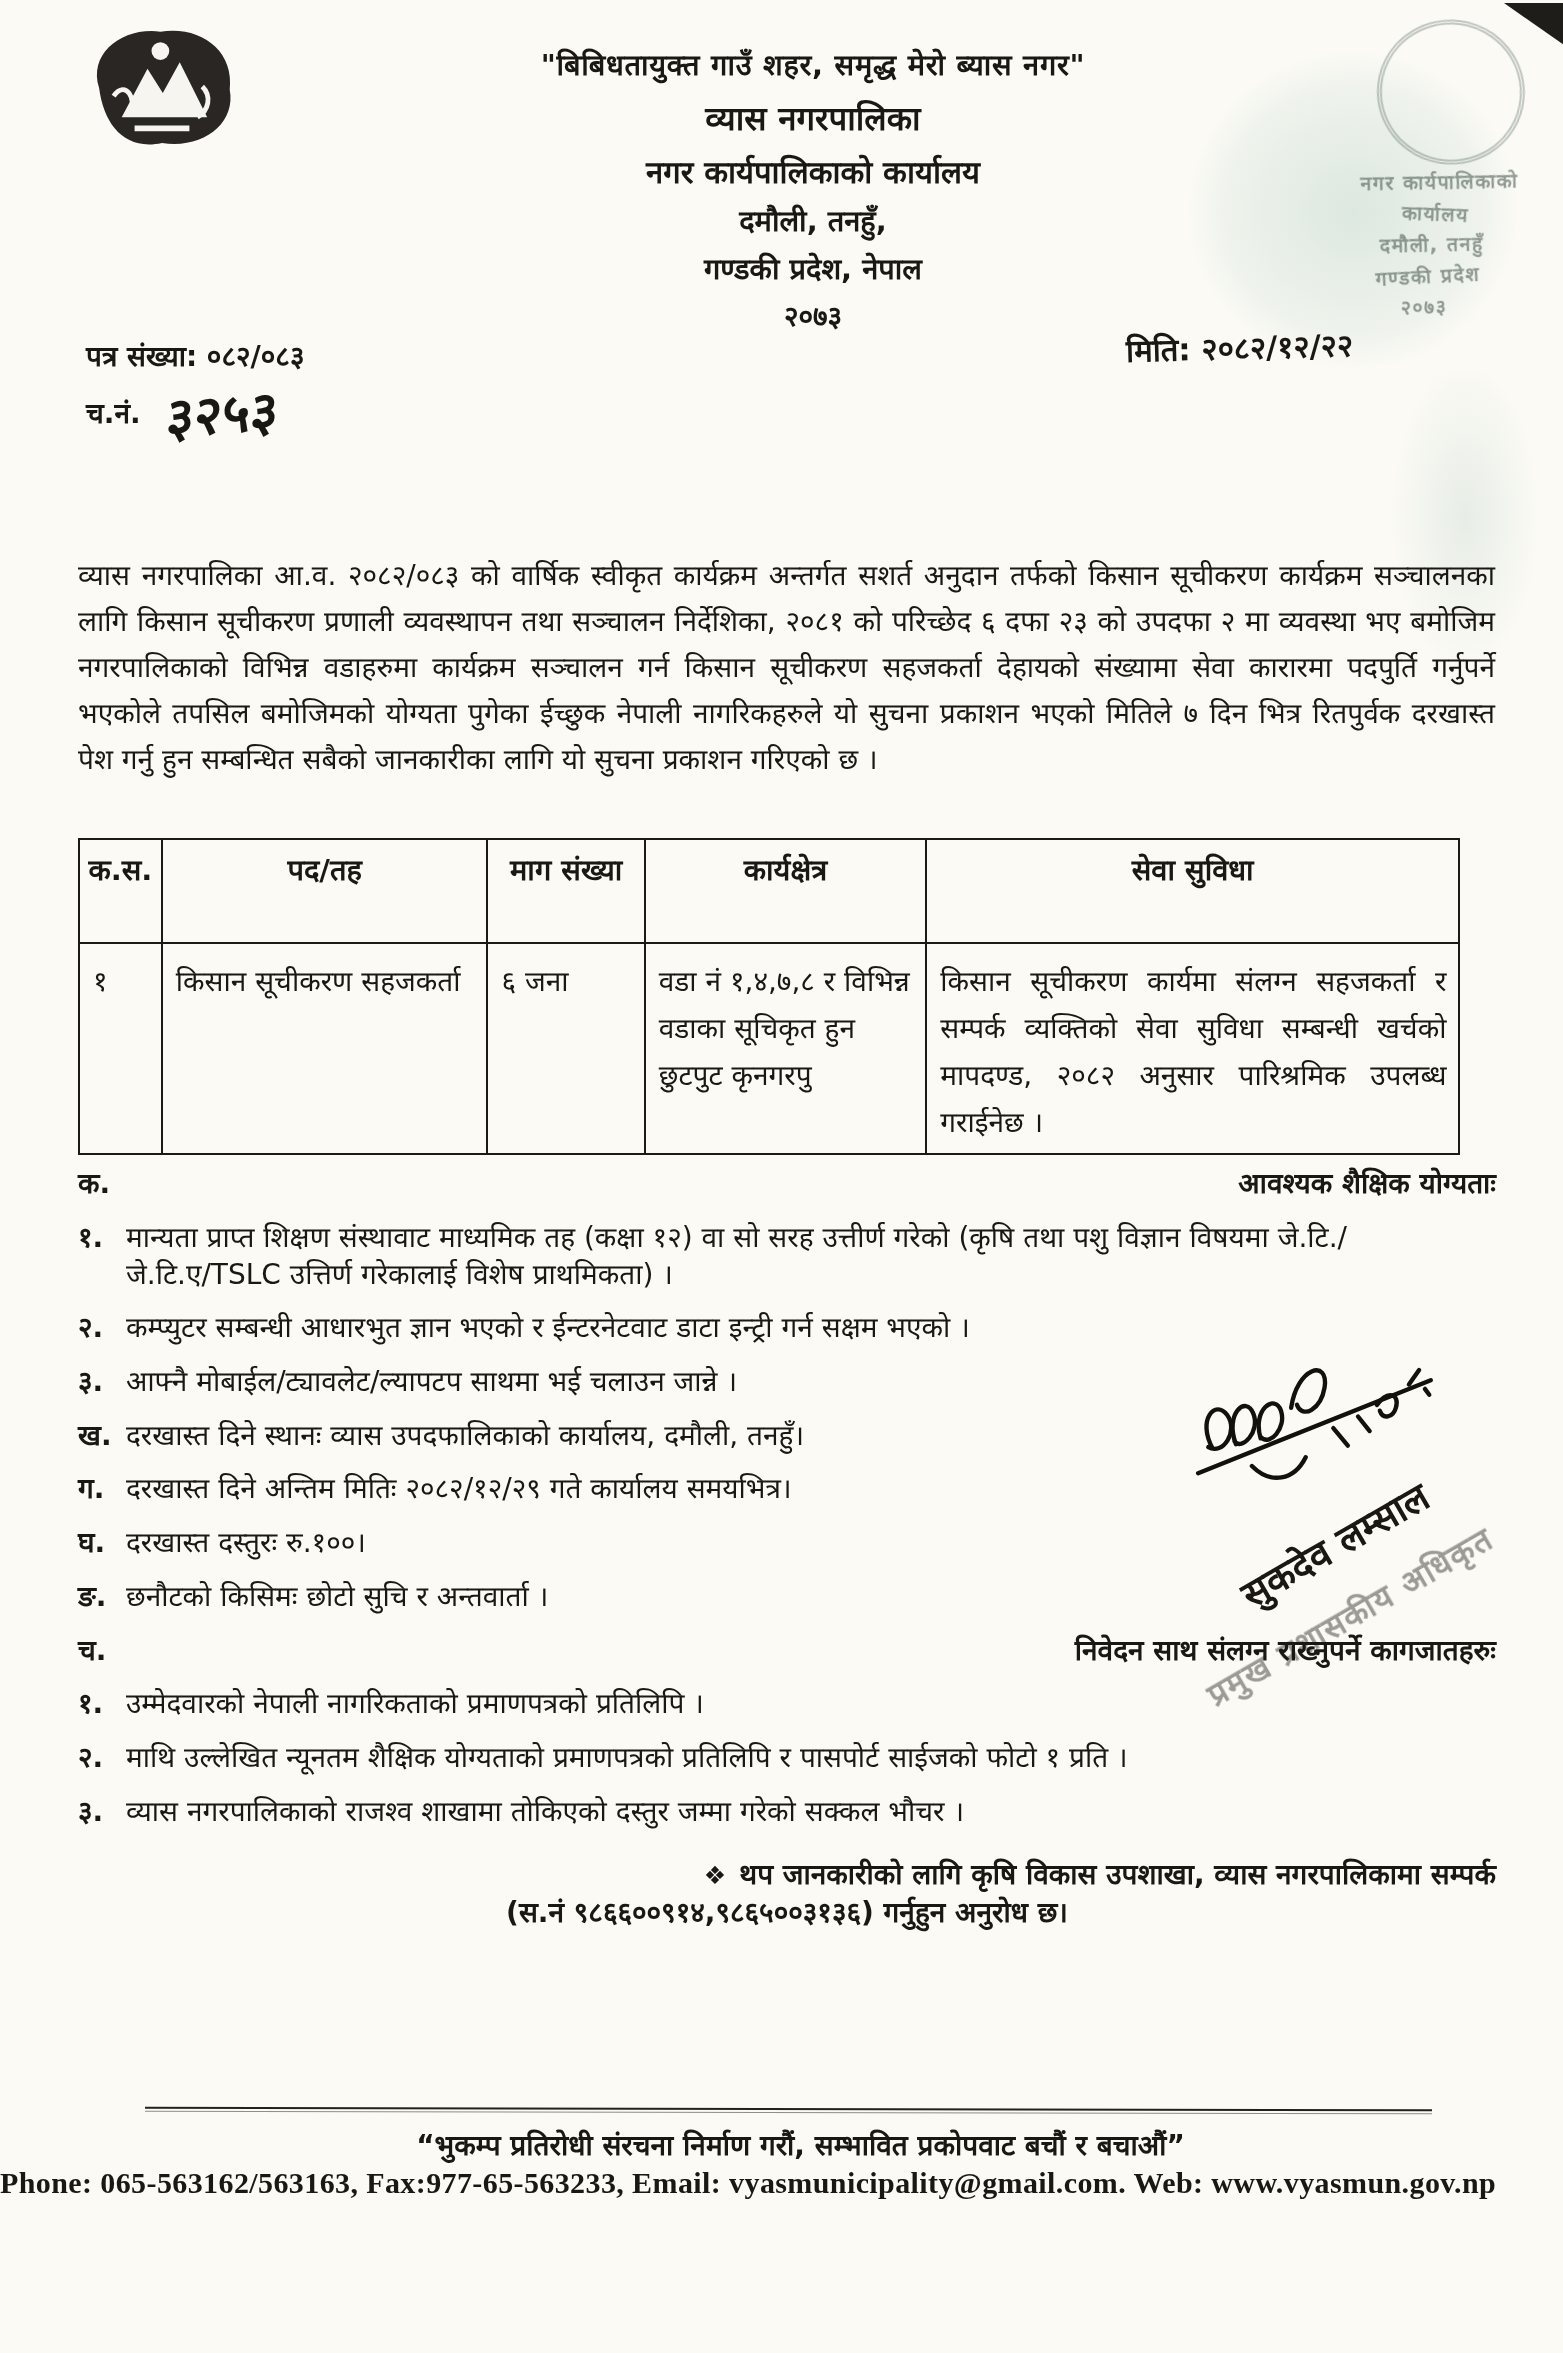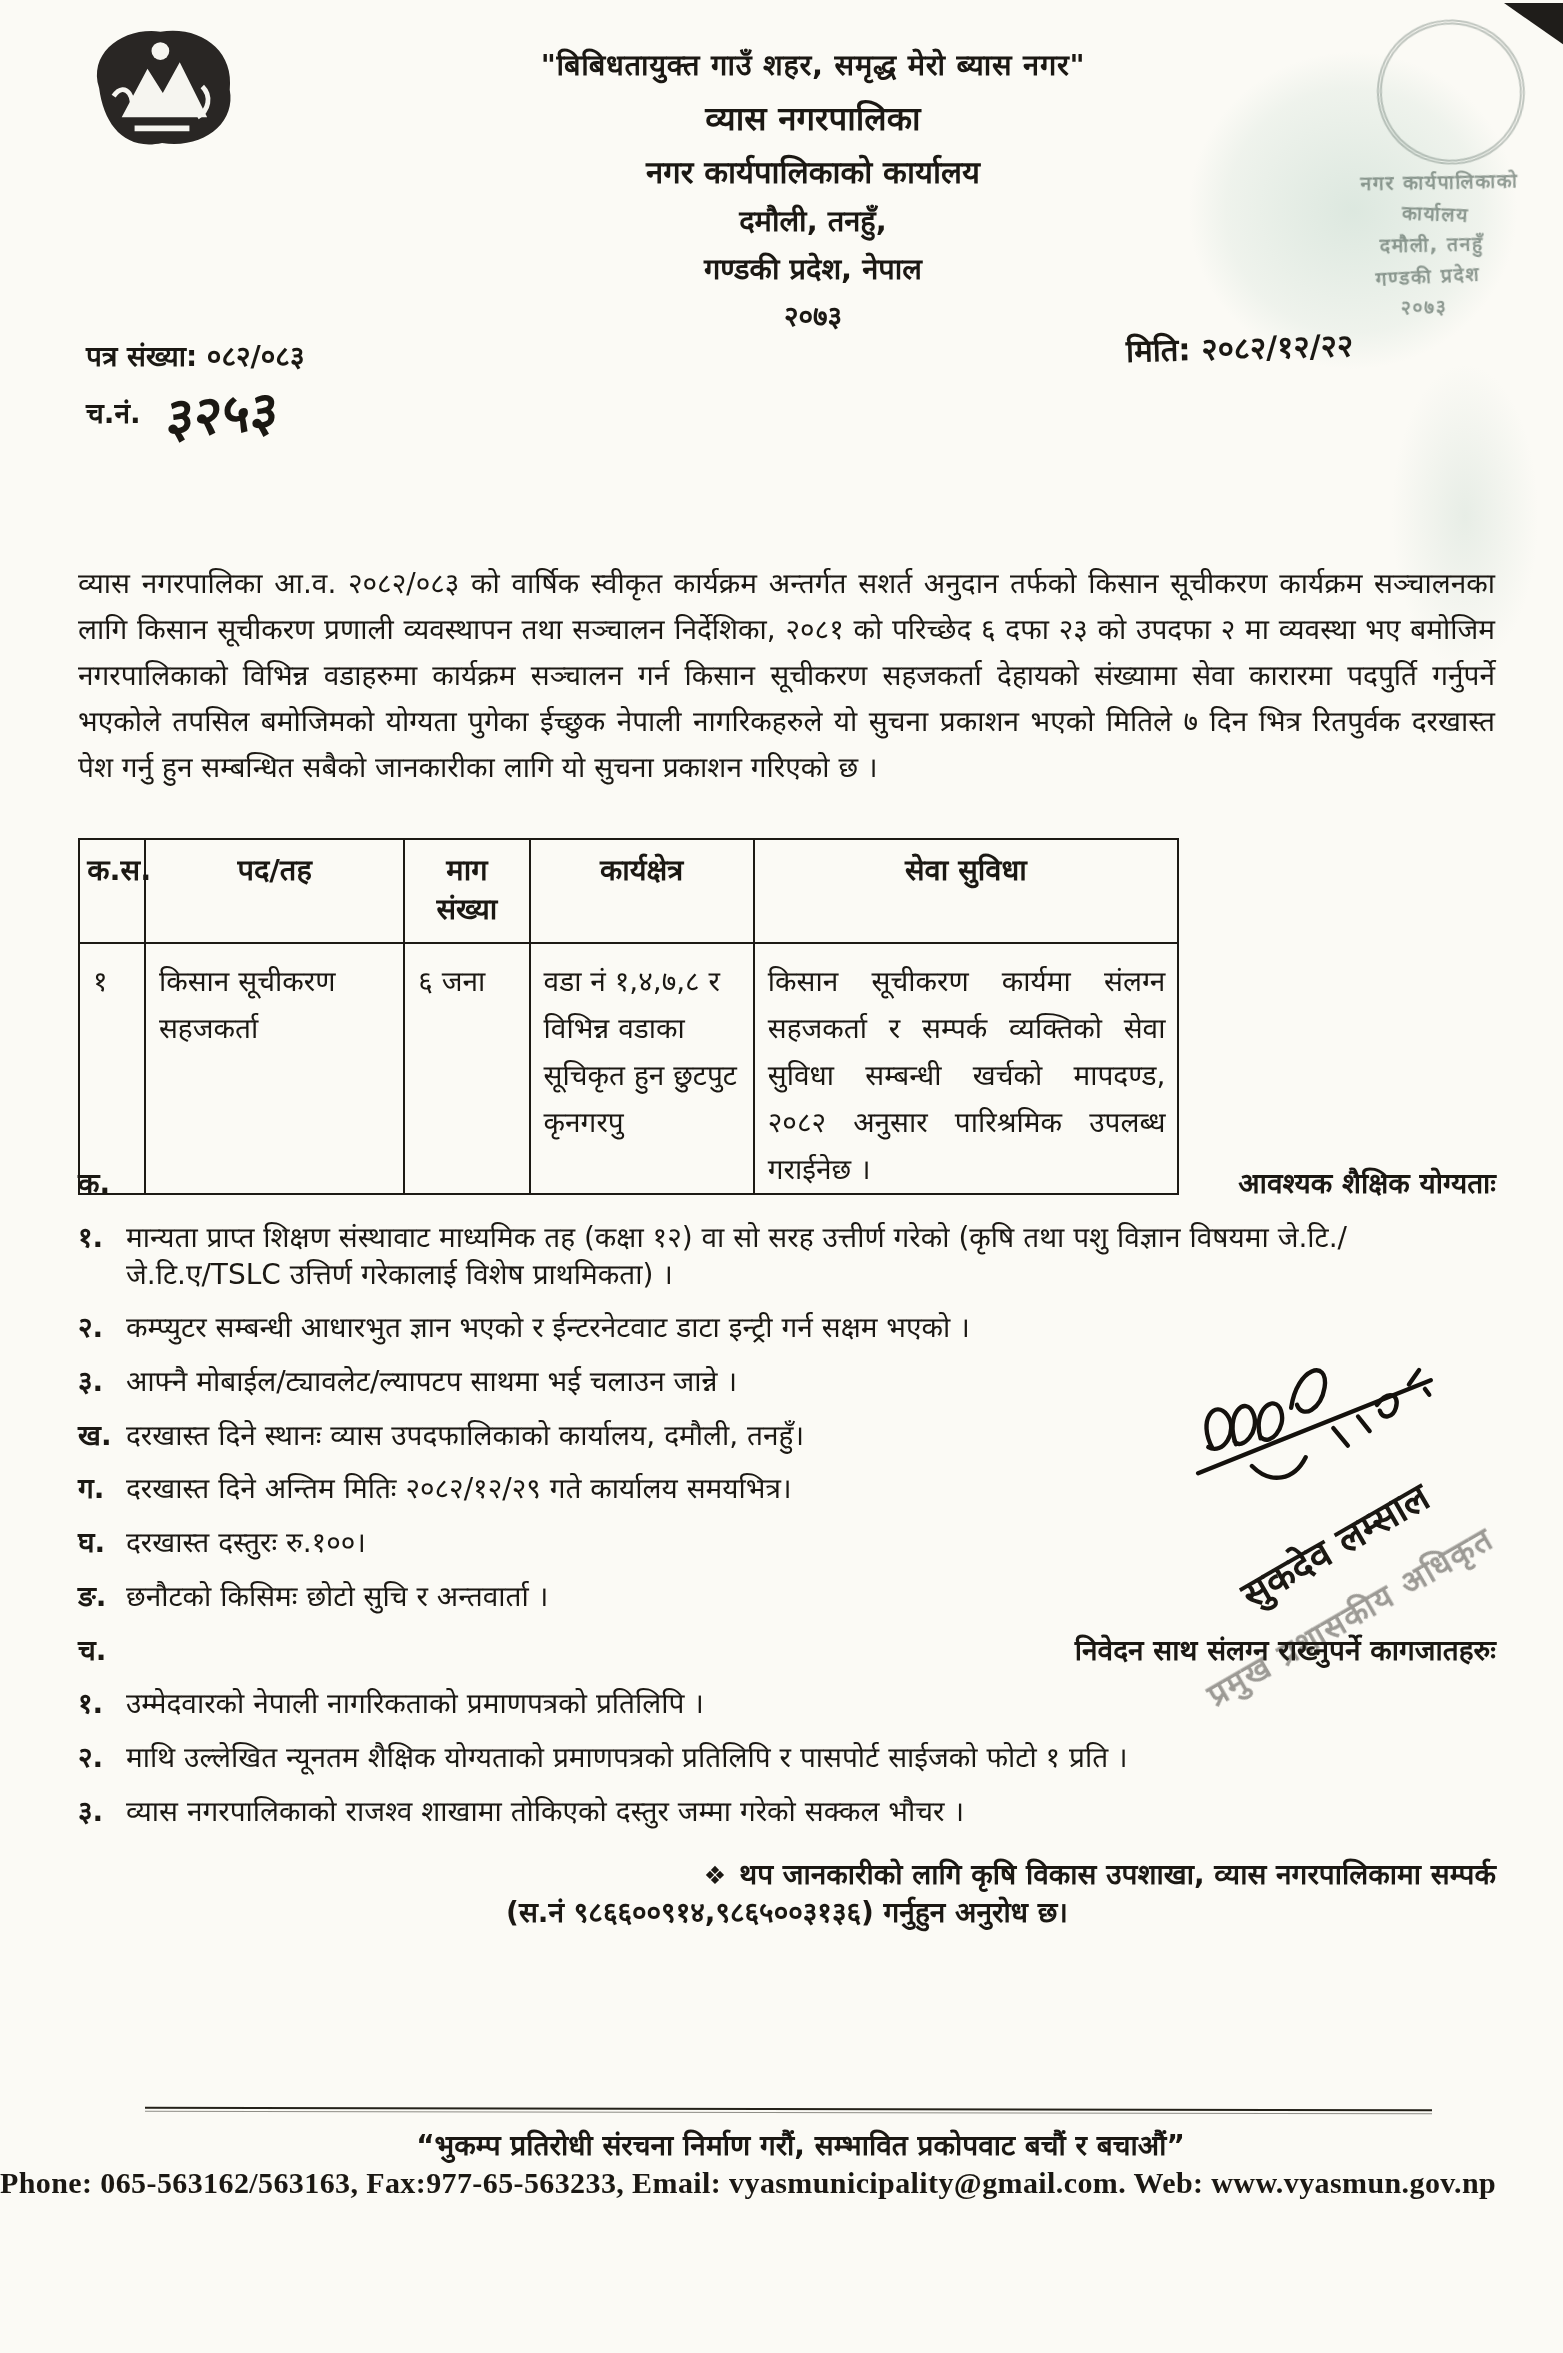--- a/index.html
+++ b/index.html
@@ -41,23 +41,23 @@
   .chalani-no{display:inline-block;font-size:54px;font-weight:600;margin-left:25px;
     transform:rotate(-4deg) skewX(-7deg);line-height:44px;vertical-align:-10.2px;}
   .ref-date{position:absolute;top:326px;left:1126px;font-size:31px;font-weight:600;transform:rotate(-1.5deg);}
   
   .title-block{position:absolute;top:442px;left:0;right:0;text-align:center;}
   .notice-title{display:inline-block;font-size:32px;font-weight:bold;
     border-bottom:2.9px solid #1b1813;padding-bottom:5.8px;}
   .notice-sub{font-size:29px;font-weight:bold;margin-top:11.6px;}
   
   .body-par{position:absolute;top:553px;left:78px;width:1417px;
-    font-size:28px;line-height:46px;text-align:justify;margin-top:8px;}
-  
-  table.vacancy{position:absolute;top:838px;left:78px;width:1101px;
+    font-size:28px;line-height:46px;text-align:justify;}
+  
+  table.vacancy{position:absolute;top:838px;left:78px;width:1382px;
     border-collapse:collapse;table-layout:fixed;}
   table.vacancy th,table.vacancy td{border:2.2px solid #1d1a15;vertical-align:top;}
   table.vacancy th{height:93px;font-size:29px;font-weight:bold;padding:8.7px 7.3px 0 7.3px;}
   table.vacancy td{height:195px;font-size:28px;padding:14.5px 11.6px 0 13px;line-height:47px;}
   td.c-just{text-align:justify;}
   
   .clauses{position:absolute;top:1165px;left:78px;width:1418px;}
   .clause{display:flex;margin-bottom:16.7px;font-size:28px;line-height:37px;}
   .clause .marker{flex:0 0 48px;font-weight:bold;}
   .clause .ctext{flex:1;}

